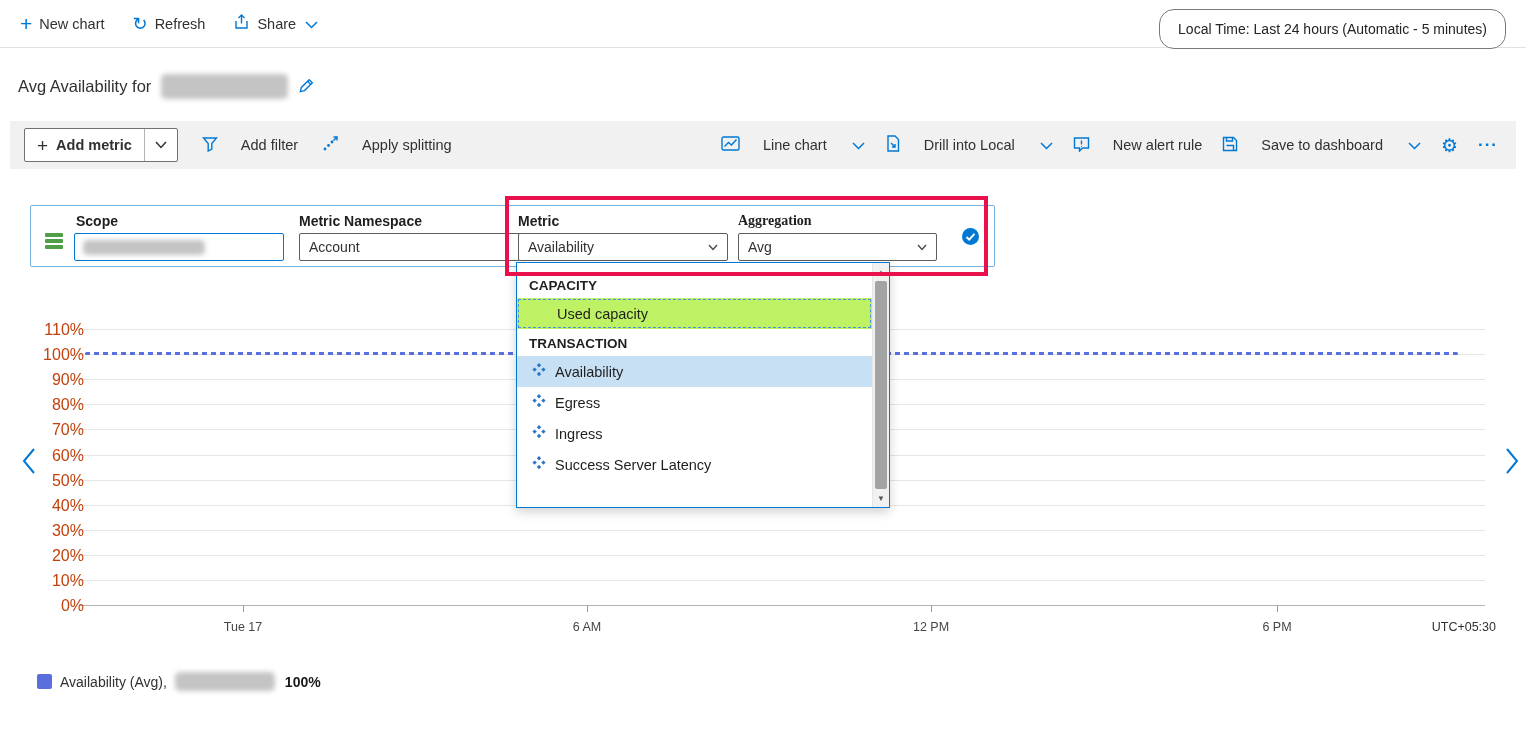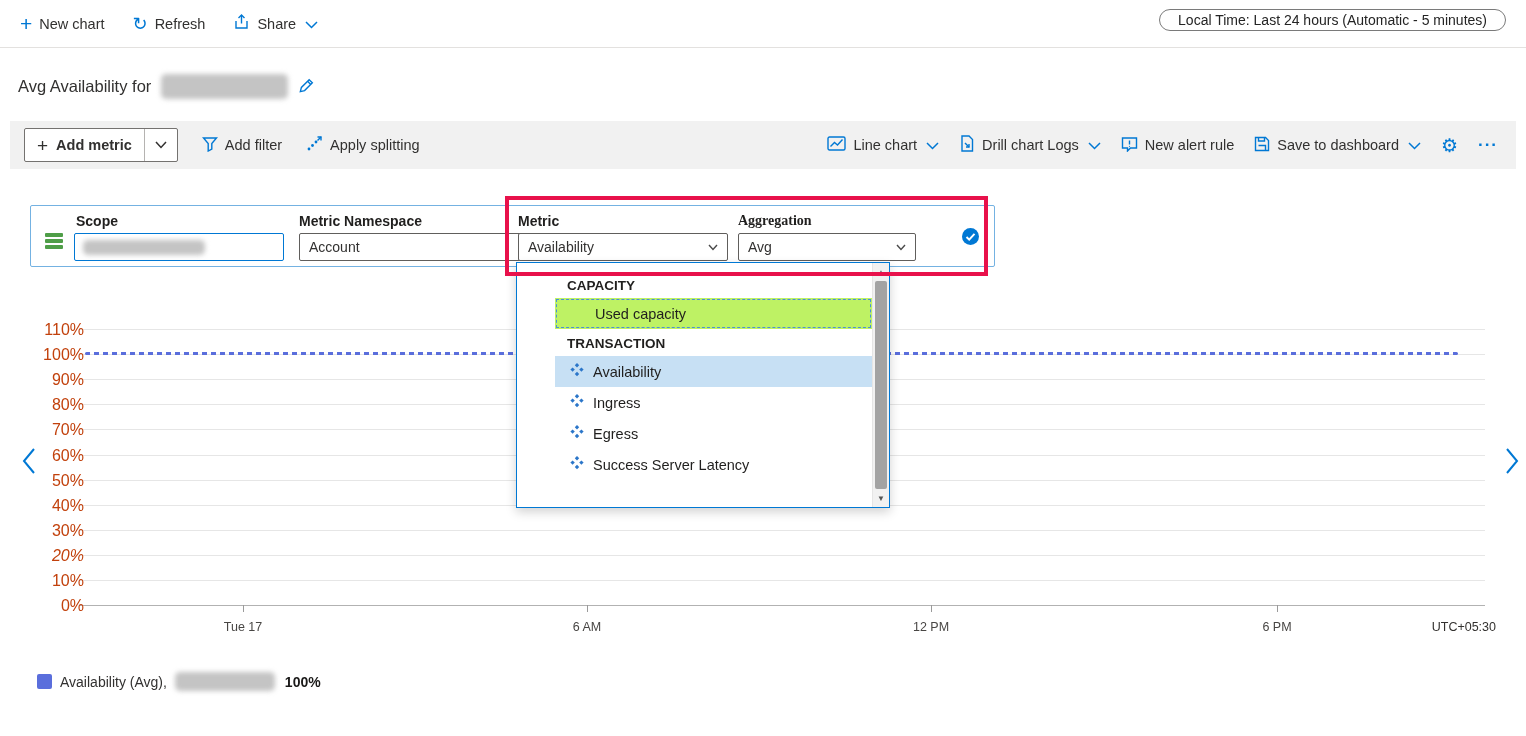--- a/index.html
+++ b/index.html
@@ -6,30 +6,30 @@
   body { font-family:"Liberation Sans", sans-serif; background:#fff; color:#323130; }
   .page { position:relative; width:1526px; height:736px; background:#fff; overflow:hidden; font-size:14px; }
 
   
   .topbar { position:absolute; left:0; top:0; width:100%; height:48px; border-bottom:1px solid #e3e1df; display:flex; align-items:center; padding-left:20px; }
   .tb-btn { display:flex; align-items:center; gap:7px; background:none; border:none; font-family:inherit; font-size:14.5px; color:#323130; margin-right:28px; cursor:pointer; }
   .glyph-blue { color:#0078d4; }
   .plus-glyph { font-size:21px; line-height:1; font-weight:400; }
   .refresh-glyph { font-size:18px; line-height:1; }
   .chev { margin-left:2px; }
-  .time-pill { position:absolute; right:20px; top:9px; height:22px; display:flex; align-items:center; padding:0 18px; border:1px solid #7a7a7a; border-radius:15px; background:#fff; font-family:inherit; font-size:14px; color:#242424; cursor:pointer; }
+  .time-pill { position:absolute; right:20px; top:9px; height:40px; display:flex; align-items:center; padding:0 18px; border:1px solid #7a7a7a; border-radius:15px; background:#fff; font-family:inherit; font-size:14px; color:#242424; cursor:pointer; }
 
   
   .title-row { position:absolute; left:18px; top:74px; display:flex; align-items:center; gap:10px; font-size:16.5px; }
   .blur-blob { background:#c4c4c4; border-radius:5px; filter:blur(2.5px); }
   .title-blur { width:127px; height:25px; }
 
   
   .cmdbar { position:absolute; left:10px; right:10px; top:121px; height:48px; background:#f1f1f1; display:flex; align-items:center; padding:0 14px; }
-  .cmd-item { display:flex; align-items:center; gap:7px; background:none; border:none; font-family:inherit; font-size:14.5px; color:#323130; cursor:pointer; }
+  .cmd-item { display:flex; align-items:center; gap:23px; background:none; border:none; font-family:inherit; font-size:14.5px; color:#323130; cursor:pointer; }
   .cmd-left { display:flex; align-items:center; gap:24px; }
   .cmd-right { margin-left:auto; display:flex; align-items:center; gap:20px; padding-right:4px; }
   .add-metric-btn { display:flex; align-items:stretch; background:#fff; border:1px solid #747270; border-radius:2px; height:34px; cursor:pointer; }
   .am-main { display:flex; align-items:center; gap:8px; padding:0 12px; font-weight:700; font-size:14.5px; }
   .am-plus { font-size:19px; font-weight:400; line-height:1; }
   .am-div { width:1px; background:#b5b3b1; }
   .am-chev { display:flex; align-items:center; justify-content:center; width:32px; }
   .gear-glyph { font-size:19px; line-height:1; }
   .more-glyph { font-size:17px; font-weight:700; letter-spacing:1px; }
 
@@ -41,21 +41,21 @@
   .combo { position:absolute; top:27px; height:28px; background:#fff; border:1px solid #605e5c; border-radius:2px; display:flex; align-items:center; justify-content:space-between; padding:0 9px; font-size:14px; color:#323130; cursor:pointer; }
   .scope-input { position:absolute; left:43px; top:27px; width:210px; height:28px; border:1px solid #0078d4; border-radius:2px; background:#fff; display:flex; align-items:center; padding-left:8px; cursor:text; }
   .scope-blur { width:122px; height:15px; }
   .check-circle { position:absolute; left:930px; top:21px; }
 
   
   .red-annotation { position:absolute; left:505px; top:196px; width:483px; height:80px; border:4px solid #e8114b; z-index:60; pointer-events:none; }
 
   
   .dropdown { position:absolute; left:516px; top:262px; width:374px; height:246px; background:#fff; border:1px solid #0078d4; box-shadow:0 4px 10px rgba(0,0,0,.18); z-index:50; overflow:hidden; }
-  .dd-list { position:absolute; left:0; top:0; right:17px; padding-top:8px;padding-left:38px; }
+  .dd-list { position:absolute; left:0; top:0; right:17px; padding-top:8px; }
   .dd-header { padding:7px 0 5px 12px; font-weight:700; font-size:13.5px; color:#201f1e; }
   .dd-item { height:31px; display:flex; align-items:center; gap:8px; padding-left:14px; font-size:14.5px; color:#201f1e; cursor:pointer; }
   .dd-item.no-icon { padding-left:40px; }
   .dd-item.focused { background:#bef264; outline:1px dashed #4a90d9; outline-offset:-2px; }
   .dd-item.selected { background:#c7e0f4; }
   .dd-scroll { position:absolute; top:0; right:0; bottom:0; width:17px; background:#f1f1f1; border-left:1px solid #e5e5e5; }
   .dd-arrow { position:absolute; left:0; width:100%; height:16px; display:flex; align-items:center; justify-content:center; font-size:8px; color:#555; cursor:pointer; }
   .dd-arrow.up { top:1px; }
   .dd-arrow.down { bottom:1px; }
   .dd-thumb { position:absolute; left:2px; right:2px; top:18px; bottom:18px; background:#a3a3a3; border-radius:2px; cursor:pointer; }
@@ -177,21 +177,21 @@
         </span>
       </button>
       <button class="cmd-item">
         <span>
           <svg width="16" height="17" viewBox="0 0 16 17" fill="none" stroke="#0078d4" stroke-width="1.4">
             <path d="M3 1h7l3.5 3.5V16H3z"></path>
             <path d="M6 8l4 4"></path>
               <path d="M10 9v3H7"></path>
           </svg>
         </span>
-        <span>Drill chart Logs</span>
+        <span>Drill into Local</span>
         <span class="chev">
           <svg width="13" height="8" viewBox="0 0 13 8" fill="none" stroke="#0078d4" stroke-width="1.5">
               <polyline points="1,1 6.5,6.5 12,1"></polyline>
             </svg>
         </span>
       </button>
       <button class="cmd-item">
         <span>
           <svg width="17" height="16" viewBox="0 0 17 16" fill="none" stroke="#0078d4" stroke-width="1.4">
             <path d="M1.5 2h14v10H9.5l-3 3v-3h-5z"></path>
@@ -247,21 +247,21 @@
 
     <span class="fld-label" style="left:487px;">Metric</span>
     <div class="combo" style="left:487px; width:210px;">
       <span>Availability</span>
       <svg width="10" height="7" viewBox="0 0 10 7" fill="none" stroke="#4a4a4a" stroke-width="1.4">
           <polyline points="1,1 5,5.5 9,1"></polyline>
         </svg>
     </div>
 
     <span class="fld-label" style="left:707px;font-family:Liberation Serif, serif;">Aggregation</span>
-    <div class="combo" style="left:707px; width:178px;">
+    <div class="combo" style="left:707px; width:199px;">
       <span>Avg</span>
       <svg width="10" height="7" viewBox="0 0 10 7" fill="none" stroke="#4a4a4a" stroke-width="1.4">
           <polyline points="1,1 5,5.5 9,1"></polyline>
         </svg>
     </div>
 
     <span class="check-circle">
       <svg width="19" height="19" viewBox="0 0 19 19">
         <circle cx="9.5" cy="9.5" r="8.5" fill="#0078d4"></circle>
         <polyline points="5.5,10 8.2,12.6 13.5,6.8" fill="none" stroke="#fff" stroke-width="2"></polyline>
@@ -285,21 +285,21 @@
 
     <span class="y-label" style="top:321px;">110%</span>
     <span class="y-label" style="top:346px;">100%</span>
     <span class="y-label" style="top:371px;">90%</span>
     <span class="y-label" style="top:396px;">80%</span>
     <span class="y-label" style="top:421px;">70%</span>
     <span class="y-label" style="top:447px;">60%</span>
     <span class="y-label" style="top:472px;">50%</span>
     <span class="y-label" style="top:497px;">40%</span>
     <span class="y-label" style="top:522px;">30%</span>
-    <span class="y-label" style="top:547px;font-style:italic;">20%</span>
+    <span class="y-label" style="top:547px;">20%</span>
     <span class="y-label" style="top:572px;">10%</span>
     <span class="y-label" style="top:597px;">0%</span>
 
     <div class="dotline"></div>
 
     <div class="x-tick" style="left:243px;"></div>
     <div class="x-tick" style="left:587px;"></div>
     <div class="x-tick" style="left:931px;"></div>
     <div class="x-tick" style="left:1277px;"></div>
 
@@ -349,32 +349,32 @@
       </div>
       <div class="dd-item">
         <span>
           <svg width="16" height="16" viewBox="0 0 16 16" fill="#2b76c9">
             <path d="M8 1l2.2 2.2L8 5.4 5.8 3.2z"></path>
               <path d="M3.6 5.4l2.2 2.2L3.6 9.8 1.4 7.6z"></path>
             <path d="M12.4 5.4l2.2 2.2-2.2 2.2-2.2-2.2z"></path>
               <path d="M8 9.8l2.2 2.2L8 14.2l-2.2-2.2z"></path>
           </svg>
         </span>
-        <span>Ingress</span>
+        <span>Egress</span>
       </div>
       <div class="dd-item">
         <span>
           <svg width="16" height="16" viewBox="0 0 16 16" fill="#2b76c9">
             <path d="M8 1l2.2 2.2L8 5.4 5.8 3.2z"></path>
               <path d="M3.6 5.4l2.2 2.2L3.6 9.8 1.4 7.6z"></path>
             <path d="M12.4 5.4l2.2 2.2-2.2 2.2-2.2-2.2z"></path>
               <path d="M8 9.8l2.2 2.2L8 14.2l-2.2-2.2z"></path>
           </svg>
         </span>
-        <span>Egress</span>
+        <span>Ingress</span>
       </div>
       <div class="dd-item">
         <span>
           <svg width="16" height="16" viewBox="0 0 16 16" fill="#2b76c9">
             <path d="M8 1l2.2 2.2L8 5.4 5.8 3.2z"></path>
               <path d="M3.6 5.4l2.2 2.2L3.6 9.8 1.4 7.6z"></path>
             <path d="M12.4 5.4l2.2 2.2-2.2 2.2-2.2-2.2z"></path>
               <path d="M8 9.8l2.2 2.2L8 14.2l-2.2-2.2z"></path>
           </svg>
         </span>

